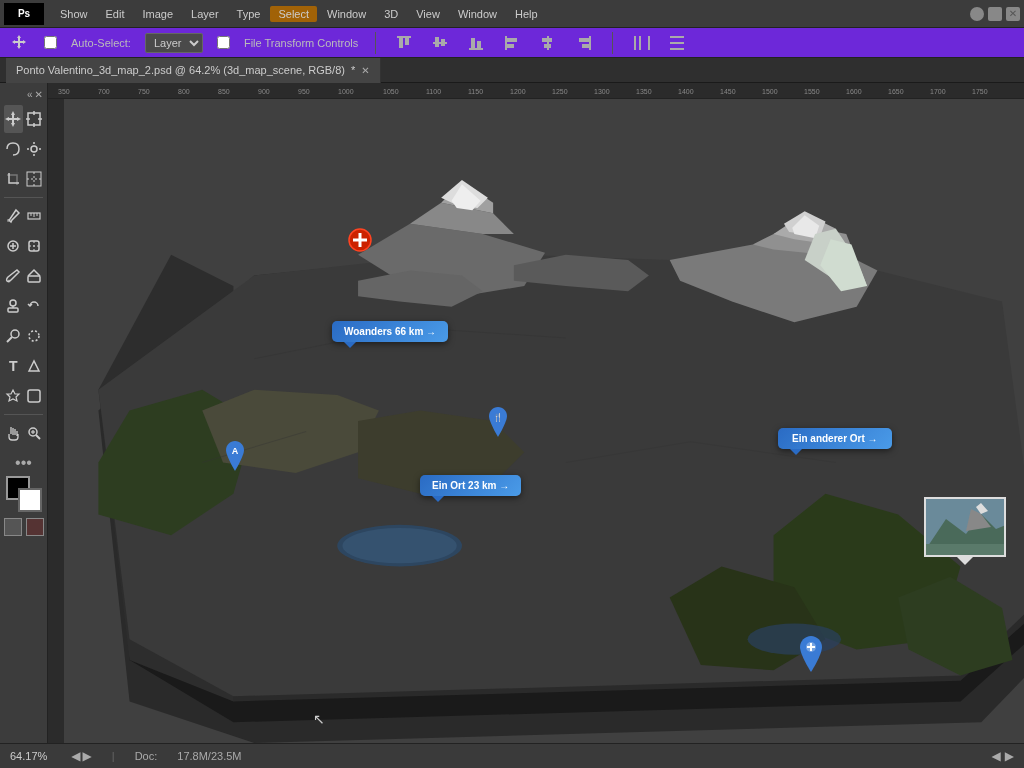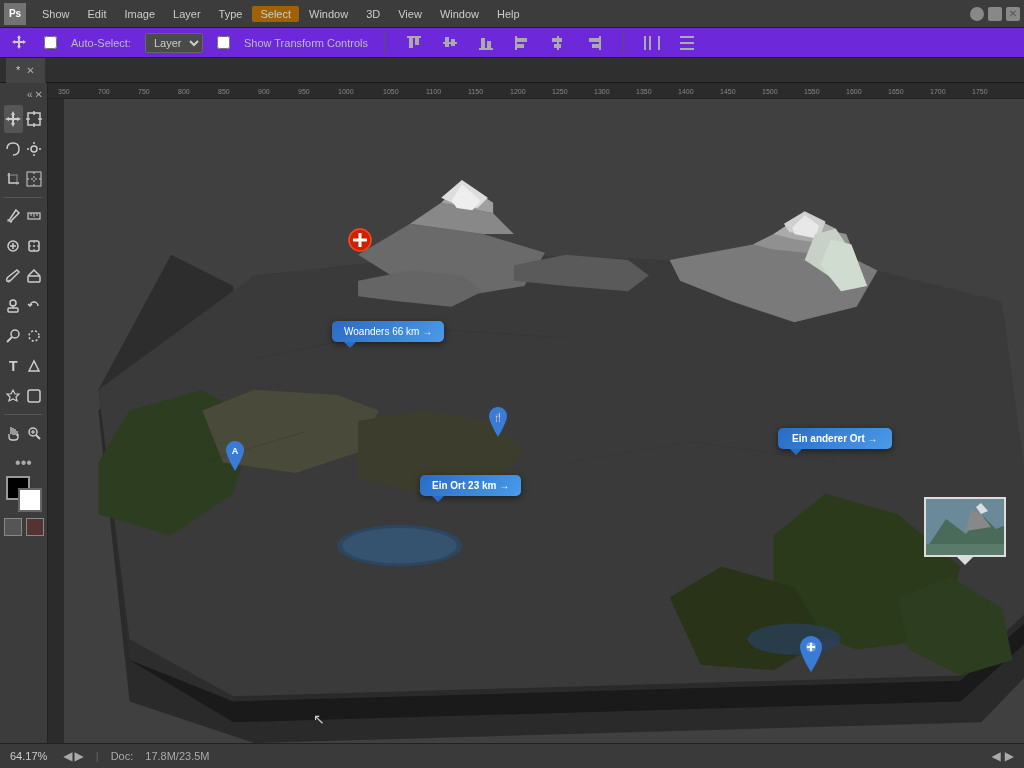--- a/index.html
+++ b/index.html
@@ -17,23 +17,23 @@
     #menu-bar {
       display: flex;
       align-items: center;
       height: 28px;
       background: #3c3c3c;
       border-bottom: 1px solid #222;
       padding: 0 4px;
       gap: 2px;
     }
     .ps-logo {
-      width: 22px;
+      width: 40px;
       height: 22px;
-      background: #737373;
+      background: #000000;
       color: white;
       font-size: 10px;
       font-weight: bold;
       display: flex;
       align-items: center;
       justify-content: center;
       margin-right: 6px;
       flex-shrink: 0;
     }
     .menu-item {
@@ -263,21 +263,21 @@
     
     #status-bar {
       display: flex;
       align-items: center;
       height: 25px;
       background: #3a3a3a;
       border-top: 1px solid #222;
       padding: 0 10px;
       font-size: 11px;
       color: #aaa;
-      gap: 12px;
+      gap: 20px;
     }
     .status-zoom { color: #ccc; }
     .status-sep { color: #666; }
     .status-doc { color: #aaa; }
     .status-arrows {
       display: flex;
       gap: 2px;
       margin-left: 4px;
     }
     .status-arrow {
@@ -320,21 +320,21 @@
     <svg width="18" height="18" viewBox="0 0 18 18">
         <path d="M9 1l2 3H10v3h3V6l3 2-3 2V9h-3v3h1l-2 3-2-3h1V9H5v1L2 8l3-2v1h3V4H7z" fill="#ccc"></path>
       </svg>
   </div>
   <input type="checkbox" class="options-checkbox" style="">
   <label class="options-label">Auto-Select:</label>
   <select class="options-dropdown">
     <option>Layer</option>
   </select>
   <input type="checkbox" class="options-checkbox" style="">
-  <label class="options-label">Show Transform Controls</label>
+  <label class="options-label">File Transform Controls</label>
   <div class="options-separator"></div>
 
   <button class="options-btn">
     <svg width="18" height="18">
         <rect x="2" y="2" width="14" height="2" fill="#aaa"></rect>
         <rect x="4" y="4" width="4" height="10" fill="#aaa"></rect>
         <rect x="10" y="4" width="4" height="7" fill="#aaa"></rect>
       </svg>
   </button>
   <button class="options-btn">
@@ -385,20 +385,21 @@
     <svg width="18" height="18">
         <rect x="2" y="2" width="14" height="2" fill="#aaa"></rect>
         <rect x="2" y="14" width="14" height="2" fill="#aaa"></rect>
         <rect x="2" y="8" width="14" height="2" fill="#aaa"></rect>
       </svg>
   </button>
 </div>
 
 <div id="tab-bar">
   <div class="tab">
+    <span>Ponto Valentino_3d_map_2.psd @ 64.2% (3d_map_scene, RGB/8)</span>
     <span>*</span>
     <span class="tab-close">✕</span>
   </div>
 </div>
 
 <div id="workspace">
 
   <div id="tools-panel">
     <div class="panel-header">
       <button class="panel-collapse-btn">«</button>
@@ -708,21 +709,21 @@
       <div style="position:absolute;top:537px;left:733px;">
         <svg width="28" height="36" viewBox="0 0 28 36">
           <path d="M14 0C8 0 3 5 3 11c0 8 11 25 11 25S25 19 25 11c0-6-5-11-11-11z" fill="#3a7bd5"></path>
           <circle cx="14" cy="11" r="5" fill="white" opacity="0.3"></circle>
           <line x1="14" y1="7" x2="14" y2="15" stroke="white" stroke-width="2"></line>
           <line x1="10" y1="11" x2="18" y2="11" stroke="white" stroke-width="2"></line>
         </svg>
       </div>
 
       <div style="position:absolute;top:222px;left:268px;">
-        <div style="background:linear-gradient(135deg,#2a6bc4,#4a9be8);color:white;font-size:10px;font-weight:normal;padding:5px 12px;border-radius:5px;white-space:nowrap;box-shadow:0 2px 6px rgba(0,0,0,0.5);display:flex;align-items:flex-start;gap:4px;">
+        <div style="background:linear-gradient(135deg,#2a6bc4,#4a9be8);color:white;font-size:10px;font-weight:bold;padding:5px 12px;border-radius:5px;white-space:nowrap;box-shadow:0 2px 6px rgba(0,0,0,0.5);display:flex;align-items:flex-start;gap:4px;">
           <span>Woanders  66 km →</span>
         </div>
         <div style="width:0;height:0;border-left:6px solid transparent;border-right:6px solid transparent;border-top:6px solid #2a6bc4;margin-left:12px;"></div>
       </div>
 
       <div style="position:absolute;top:376px;left:356px;">
         <div style="background:linear-gradient(135deg,#2a6bc4,#4a9be8);color:white;font-size:10px;font-weight:bold;padding:5px 12px;border-radius:5px;white-space:nowrap;box-shadow:0 2px 6px rgba(0,0,0,0.5);display:flex;align-items:center;gap:4px;">
           <span>Ein Ort  23 km →</span>
         </div>
         <div style="width:0;height:0;border-left:6px solid transparent;border-right:6px solid transparent;border-top:6px solid #2a6bc4;margin-left:12px;"></div>

